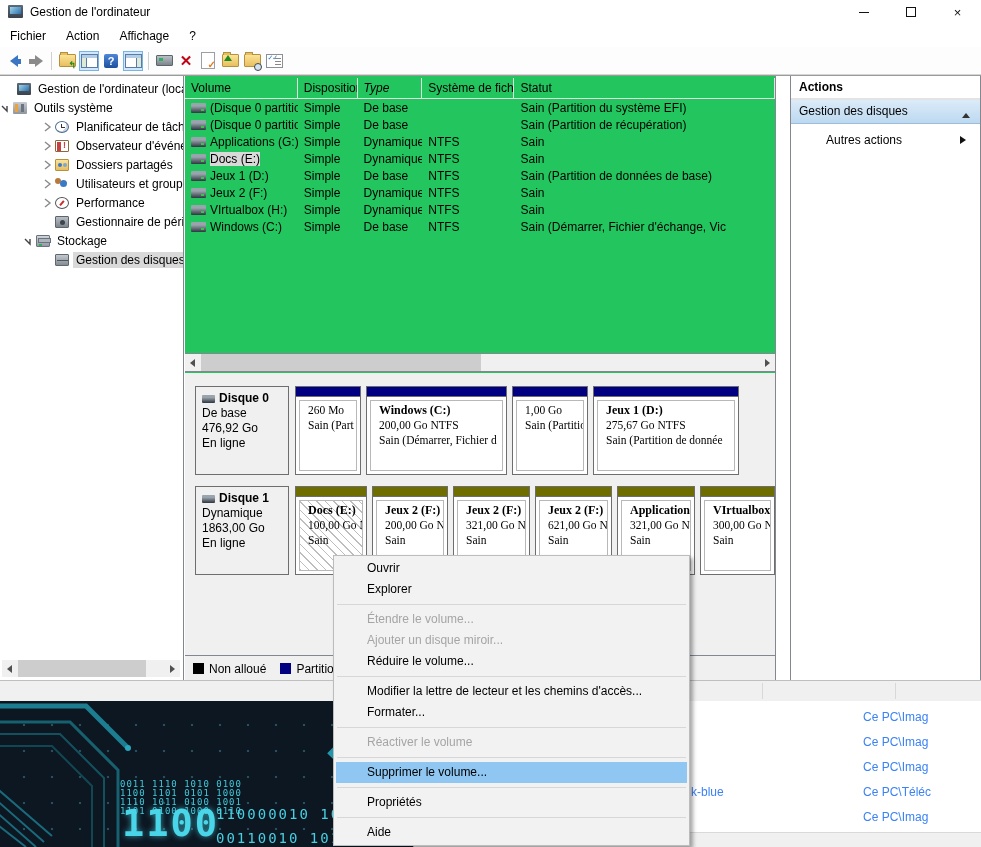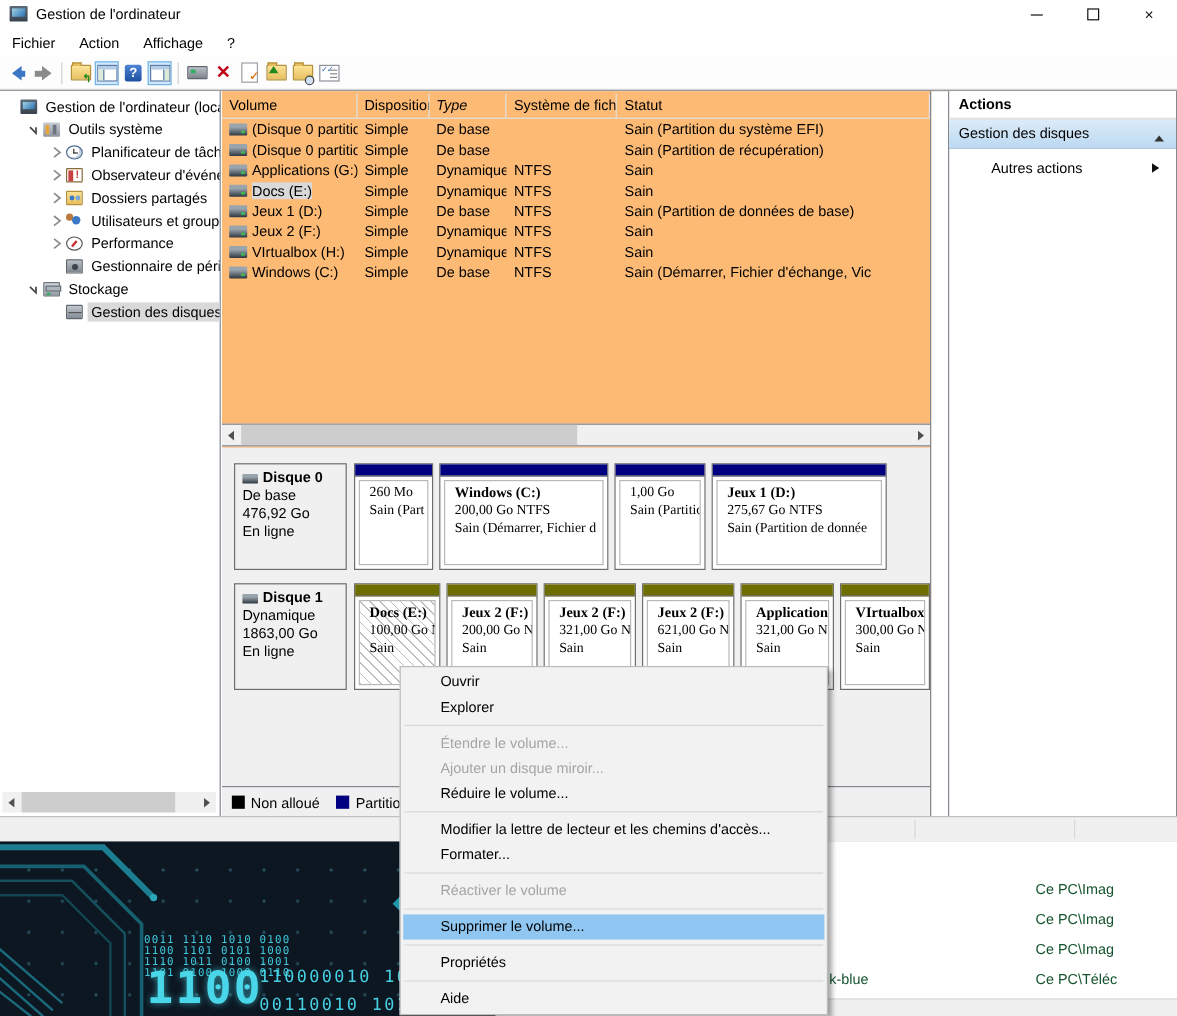--- a/index.html
+++ b/index.html
@@ -17,21 +17,21 @@
   .wp-big{position:absolute;left:122px;top:102px;font-family:"DejaVu Sans Mono",monospace;
     font-weight:bold;font-size:37px;color:#49d6e8;letter-spacing:2px;text-shadow:0 0 6px rgba(73,214,232,.7);}
   .wp-right-top{position:absolute;left:216px;top:106px;font-family:"DejaVu Sans Mono",monospace;
     font-size:14px;color:#46d0e2;letter-spacing:2px;}
   .wp-right-bottom{position:absolute;left:216px;top:130px;font-family:"DejaVu Sans Mono",monospace;
     font-size:14px;color:#46d0e2;letter-spacing:2px;}
 
   
   .explorer{position:absolute;left:413px;top:700px;width:568px;height:147px;background:#fff;
     border-left:1px solid #b5b5b5;z-index:2;}
-  .explorer .row{position:absolute;height:20px;color:#14532d;margin-top:24px;}
+  .explorer .row{position:absolute;height:20px;color:#3b82f6;}
   .explorer .path{position:absolute;left:449px;white-space:nowrap;}
   .explorer .frag{position:absolute;left:277px;white-space:nowrap;}
   .explorer .statusbar{position:absolute;left:0;bottom:0;width:100%;height:15px;background:#f0f0f0;
     border-top:1px solid #d9d9d9;color:#333;font-size:11px;padding:1px 0 0 7px;box-sizing:border-box;}
 
   
   .cm-window{position:absolute;left:0;top:0;width:981px;height:700px;background:#fff;z-index:3;
     border-bottom:1px solid #9b9b9b;}
   .titlebar{position:absolute;left:0;top:0;width:100%;height:24px;background:#fff;}
   .title-icon{position:absolute;left:8px;top:5px;width:15px;height:13px;background:linear-gradient(#5d6a78,#39434e);border-radius:1px;}
@@ -111,21 +111,21 @@
   .ti-diskmgmt::before{content:"";position:absolute;left:1px;top:5px;width:11px;height:1px;background:#555;}
   .ti-services{background:linear-gradient(#cfd4da,#8f969e);border:1px solid #6a727b;box-sizing:border-box;}
   .ti-services::before{content:"";position:absolute;left:3px;top:2px;width:7px;height:2px;background:#5c6873;box-shadow:0 4px 0 #5c6873;}
   .hscroll{position:absolute;left:2px;bottom:4px;height:17px;background:#f0f0f0;display:flex;align-items:center;}
   .hs-arrow{width:15px;height:17px;display:flex;align-items:center;justify-content:center;}
   .hs-arrow .tri{width:0;height:0;border:4px solid transparent;}
   .tri.left{border-right:5px solid #505050;border-left:none;}
   .tri.right{border-left:5px solid #505050;border-right:none;}
   .hs-thumb{position:absolute;top:0;height:17px;background:#cdcdcd;}
 
-  .mid-panel{position:absolute;left:185px;top:0;width:591px;height:100%;background:#fdba74;border-right:1px solid #828790;box-sizing:border-box;}
+  .mid-panel{position:absolute;left:185px;top:0;width:591px;height:100%;background:#22c55e;border-right:1px solid #828790;box-sizing:border-box;}
   .vol-table{position:absolute;left:0;top:2px;width:100%;}
   .vt-header{display:flex;height:20px;border-bottom:1px solid #e0e0e0;align-items:center;}
   .vt-header .hc{border-right:1px solid #e0e0e0;height:20px;line-height:20px;padding-left:6px;box-sizing:border-box;overflow:hidden;white-space:nowrap;}
   .vt-row{display:flex;height:17px;align-items:center;white-space:nowrap;}
   .vt-row .c{padding-left:6px;box-sizing:border-box;overflow:hidden;display:flex;align-items:center;height:17px;}
   .vol-ico{width:15px;height:10px;flex:0 0 15px;margin-right:4px;background:linear-gradient(#9aa4ad 30%,#2e3740);border-radius:1px;position:relative;}
   .vol-ico::after{content:"";position:absolute;right:2px;bottom:2px;width:3px;height:2px;background:#39c24e;}
   .name-sel{background:#d9d9d9;}
   .mid-hscroll{position:absolute;left:0;top:277px;width:100%;height:19px;background:#f0f0f0;border-top:1px solid #828790;border-bottom:1px solid #828790;box-sizing:border-box;}
   .mid-hscroll .hs-thumb{height:17px;}
@@ -282,21 +282,21 @@
 
     <div class="content">
 
       <div class="tree-panel">
         <div id="tree" style="padding-top:3px;">
             <div class="tree-item" style="padding-left: 4px;">
               <span class="chev"></span>
               <span class="ticon ti-computer"></span>
               <span class="lbl">Gestion de l'ordinateur (local)</span>
             </div>
-            <div class="tree-item" style="padding-left: 23px;">
+            <div class="tree-item" style="">
               <svg class="chev" viewBox="0 0 10 10">
                 <polyline points="2,3 7,8 7,3" fill="none" stroke="#444" stroke-width="1.4"></polyline>
               </svg>
               <span class="ticon ti-tools"></span>
               <span class="lbl">Outils système</span>
             </div>
             <div class="tree-item" style="padding-left: 42px;">
               <svg class="chev" viewBox="0 0 10 10">
                 <polyline points="3,1 8,5 3,9" fill="none" stroke="#8a8a8a" stroke-width="1.4"></polyline>
               </svg>

